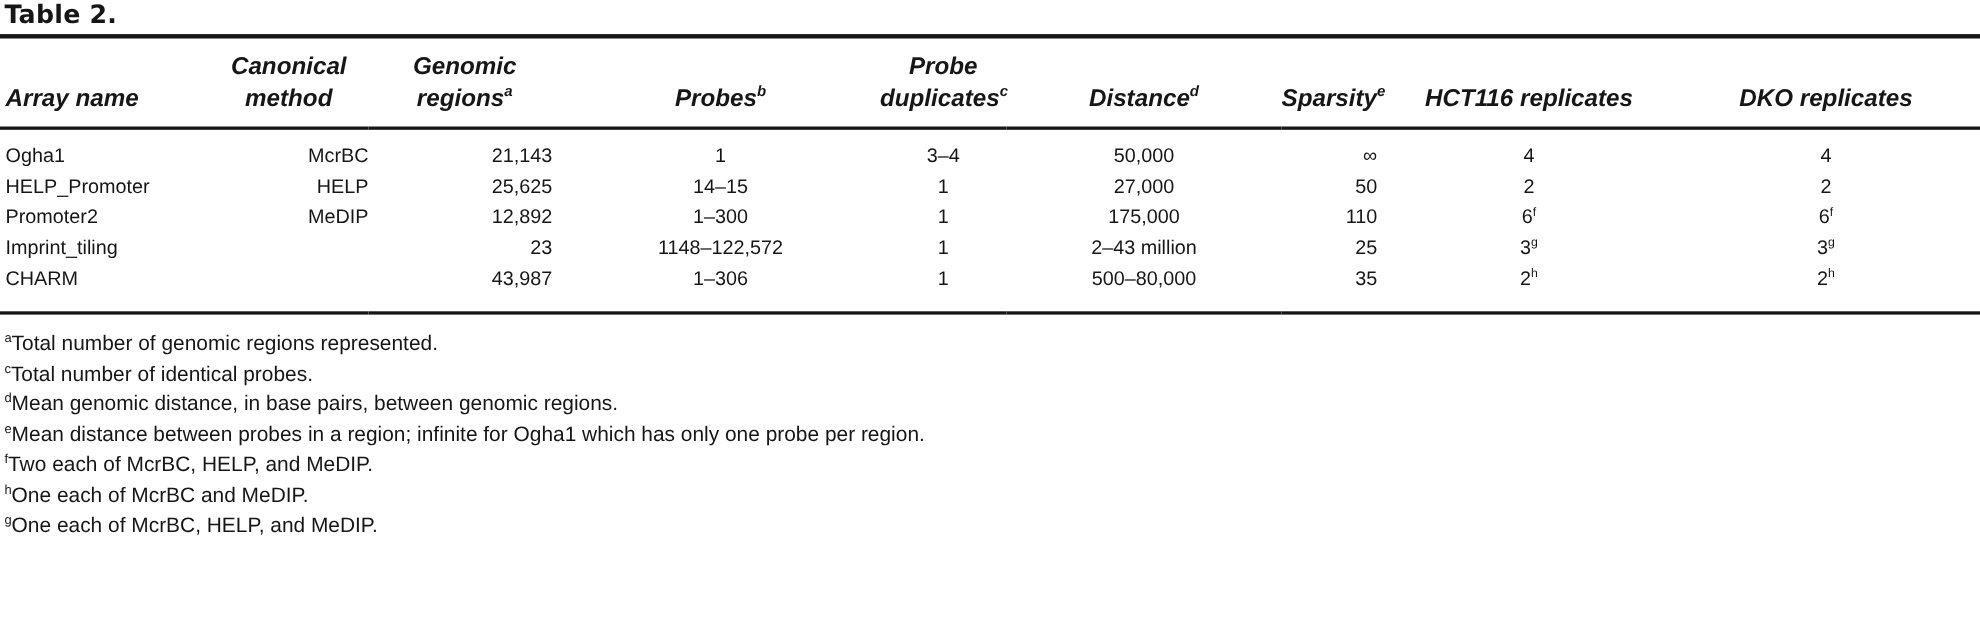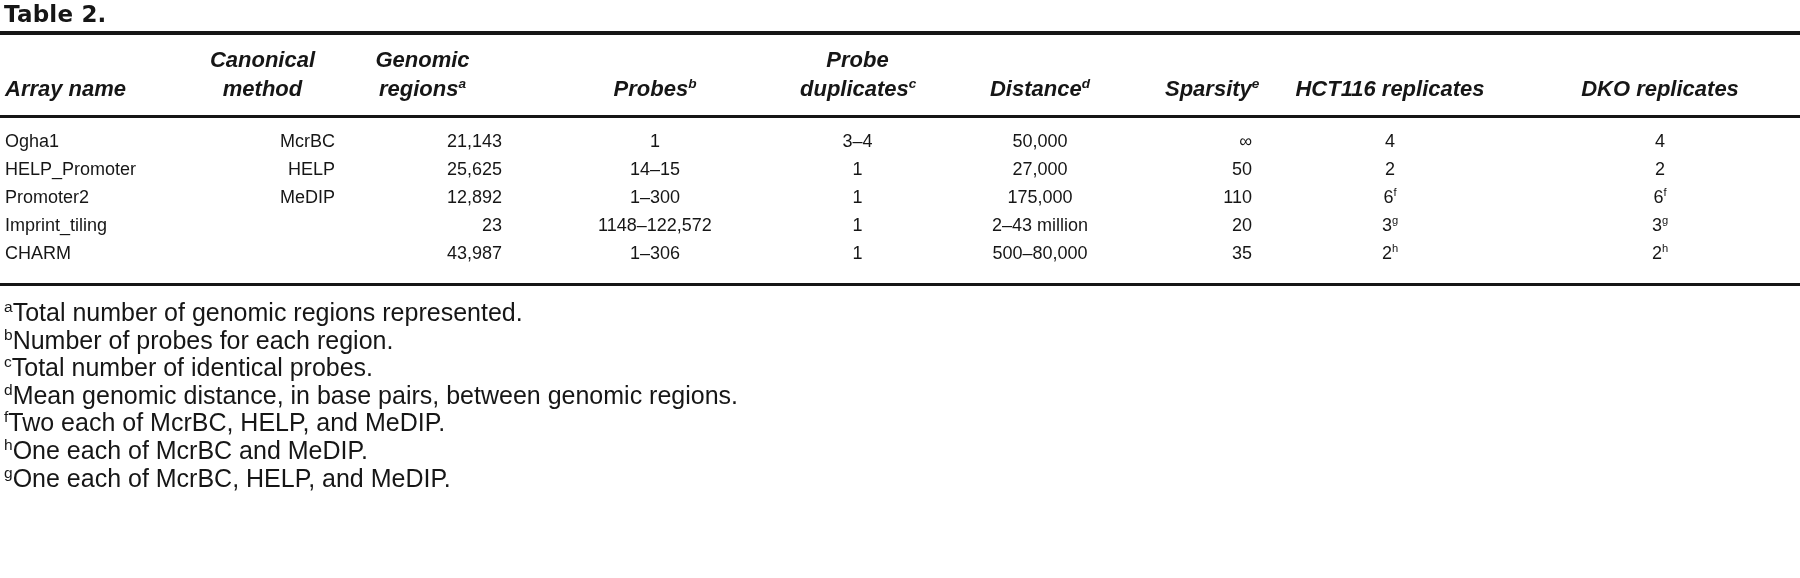--- a/index.html
+++ b/index.html
@@ -31,21 +31,21 @@
     white-space:nowrap;
   }
   tbody tr:first-child td{padding-top:9px;}
   tbody tr:last-child td{padding-bottom:16px;}
   th:nth-child(1),td:nth-child(1){text-align:left;padding-left:5px;}
   td:nth-child(2){text-align:right;padding-left:16px;}
   td:nth-child(3){text-align:right;padding-right:8px;}
   th:nth-child(7),td:nth-child(7){text-align:right;padding-right:8px;margin-left:45px;}
   sup{font-size:62%;line-height:0;}
   
-  .footnotes{padding:13px 0 0 4px;font-size:25px;line-height:27.6px;}
+  .footnotes{padding:13px 0 0 4px;font-size:19px;line-height:27.6px;}
   .footnote{white-space:nowrap;}
 </style>
 </head>
 <body>
 
 <div class="page">
 
   <div class="title">
     <span class="title-label">Table 2.</span>
   </div>
@@ -136,41 +136,41 @@
         <td><span>6</span><sup>f</sup></td>
         <td><span>6</span><sup>f</sup></td>
       </tr>
       <tr>
         <td><span>Imprint_tiling</span><sup></sup></td>
         <td><span></span><sup></sup></td>
         <td><span>23</span><sup></sup></td>
         <td><span>1148–122,572</span><sup></sup></td>
         <td><span>1</span><sup></sup></td>
         <td><span>2–43 million</span><sup></sup></td>
-        <td><span>20</span><sup></sup></td>
+        <td><span>25</span><sup></sup></td>
         <td><span>3</span><sup>g</sup></td>
         <td><span>3</span><sup>g</sup></td>
       </tr>
       <tr>
         <td><span>CHARM</span><sup></sup></td>
         <td><span></span><sup></sup></td>
         <td><span>43,987</span><sup></sup></td>
         <td><span>1–306</span><sup></sup></td>
         <td><span>1</span><sup></sup></td>
         <td><span>500–80,000</span><sup></sup></td>
         <td><span>35</span><sup></sup></td>
         <td><span>2</span><sup>h</sup></td>
         <td><span>2</span><sup>h</sup></td>
       </tr>
     </tbody>
   </table>
 
   <div class="footnotes">
     <div class="footnote"><sup>a</sup><span>Total number of genomic regions represented.</span></div>
-    <div class="footnote"><sup>b</sup><span>Number of probes for each region.</span></div>
     <div class="footnote"><sup>c</sup><span>Total number of identical probes.</span></div>
     <div class="footnote"><sup>d</sup><span>Mean genomic distance, in base pairs, between genomic regions.</span></div>
+    <div class="footnote"><sup>e</sup><span>Mean distance between probes in a region; infinite for Ogha1 which has only one probe per region.</span></div>
     <div class="footnote"><sup>f</sup><span>Two each of McrBC, HELP, and MeDIP.</span></div>
     <div class="footnote"><sup>h</sup><span>One each of McrBC and MeDIP.</span></div>
     <div class="footnote"><sup>g</sup><span>One each of McrBC, HELP, and MeDIP.</span></div>
   </div>
 
 </div>
 
 </body></html>

